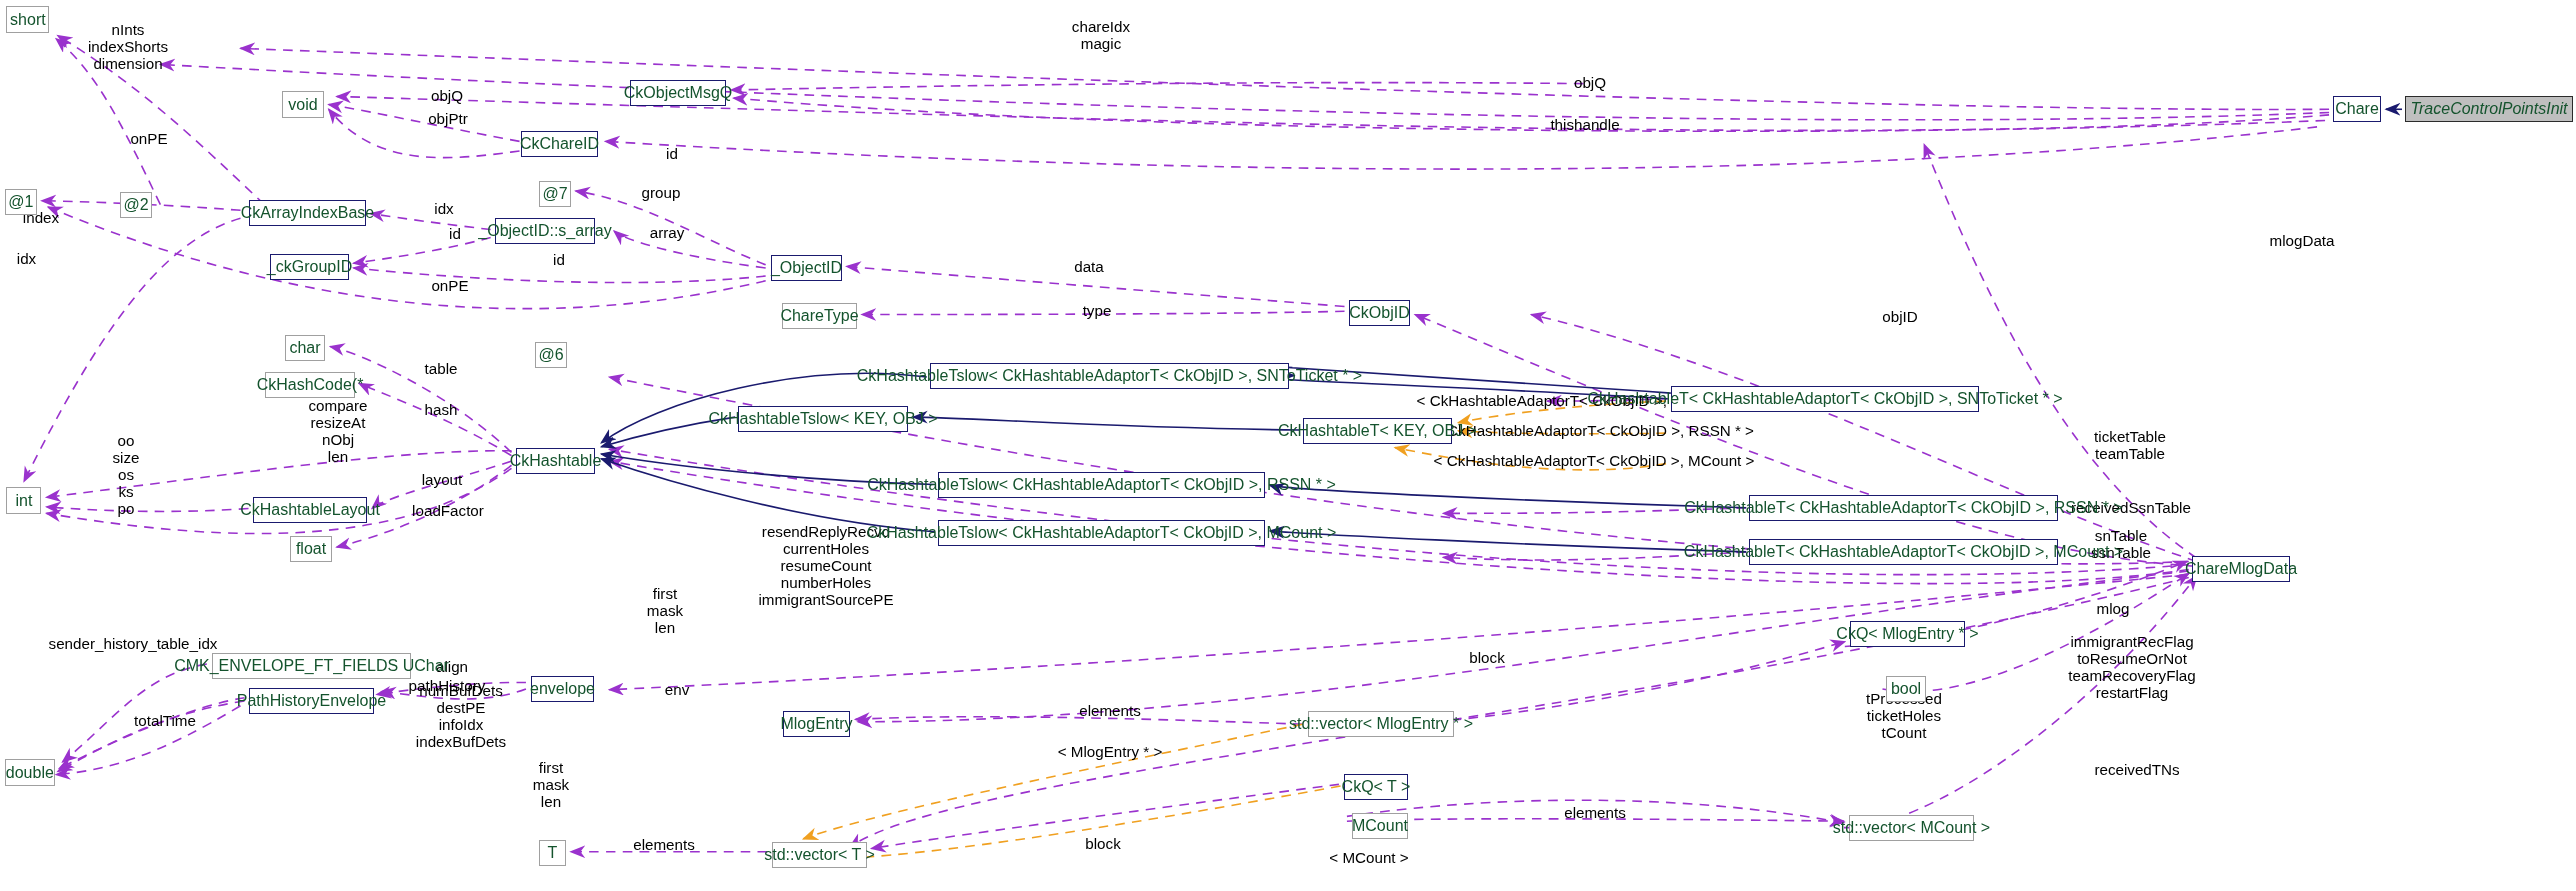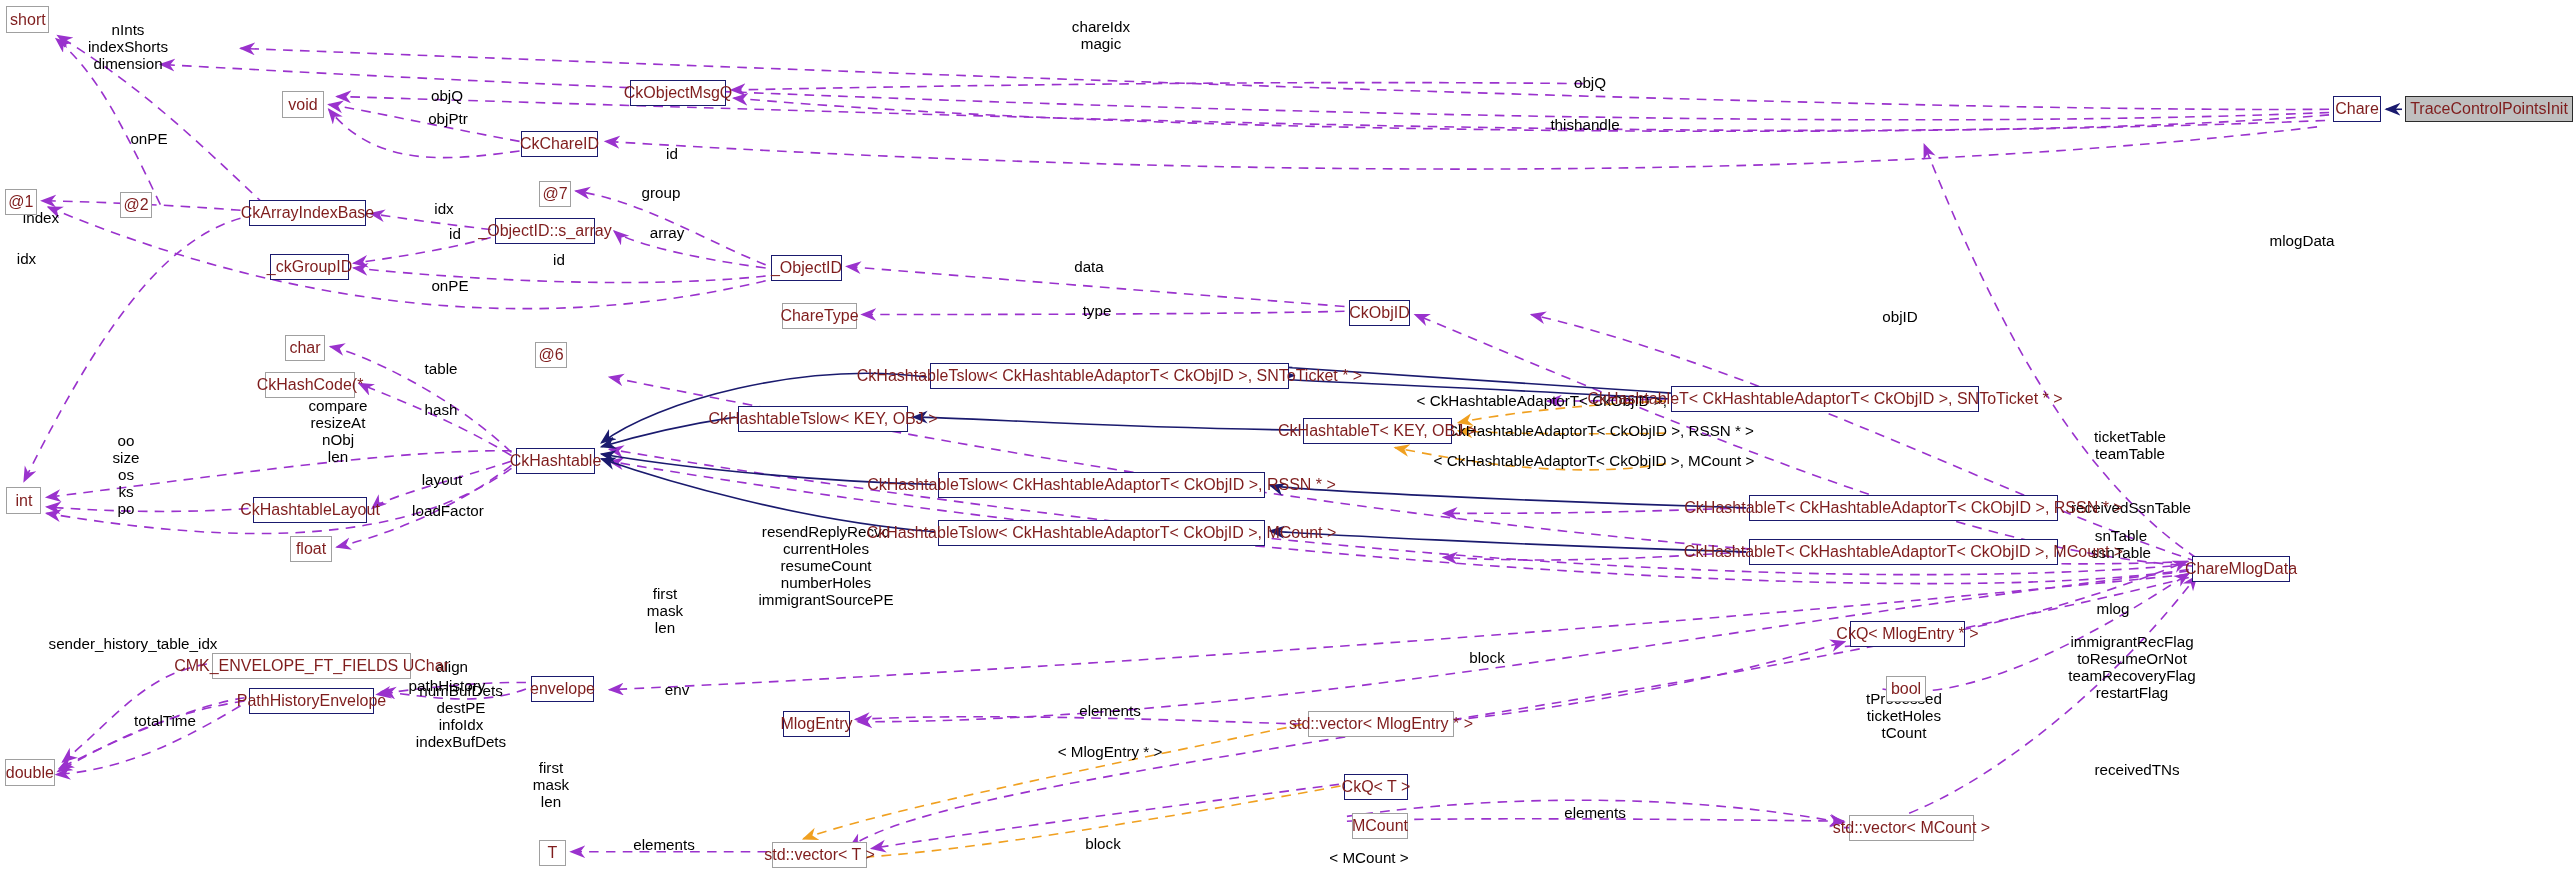--- a/index.html
+++ b/index.html
@@ -12,29 +12,29 @@
     overflow:hidden;
   }
   #edges{position:absolute;left:0;top:0;width:2576px;height:892px;pointer-events:none;}
   .node{
     position:absolute;
     box-sizing:border-box;
     display:flex;
     align-items:center;
     justify-content:center;
     background:#ffffff;
-    color:#7f1d1d;
+    color:#14532d;
     font-size:16px;
     line-height:1;
     white-space:nowrap;
     padding:0 6.4px;
   }
   .node.solid{border:1.6px solid #1a1a6e;}
   .node.grey{border:1.6px solid #a0a0a0;}
-  .node.highlight{border:1.6px solid #2b2b2b;background:#bfbfbf;}
+  .node.highlight{border:1.6px solid #2b2b2b;background:#bfbfbf;font-style:italic;}
   .elabel{
     position:absolute;
     font-size:15.2px;
     line-height:1.12;
     color:#000000;
     white-space:pre;
     text-align:center;
     transform:translate(-50%,-50%);
   }
   .elabel.tmpl{color:#000000;}

